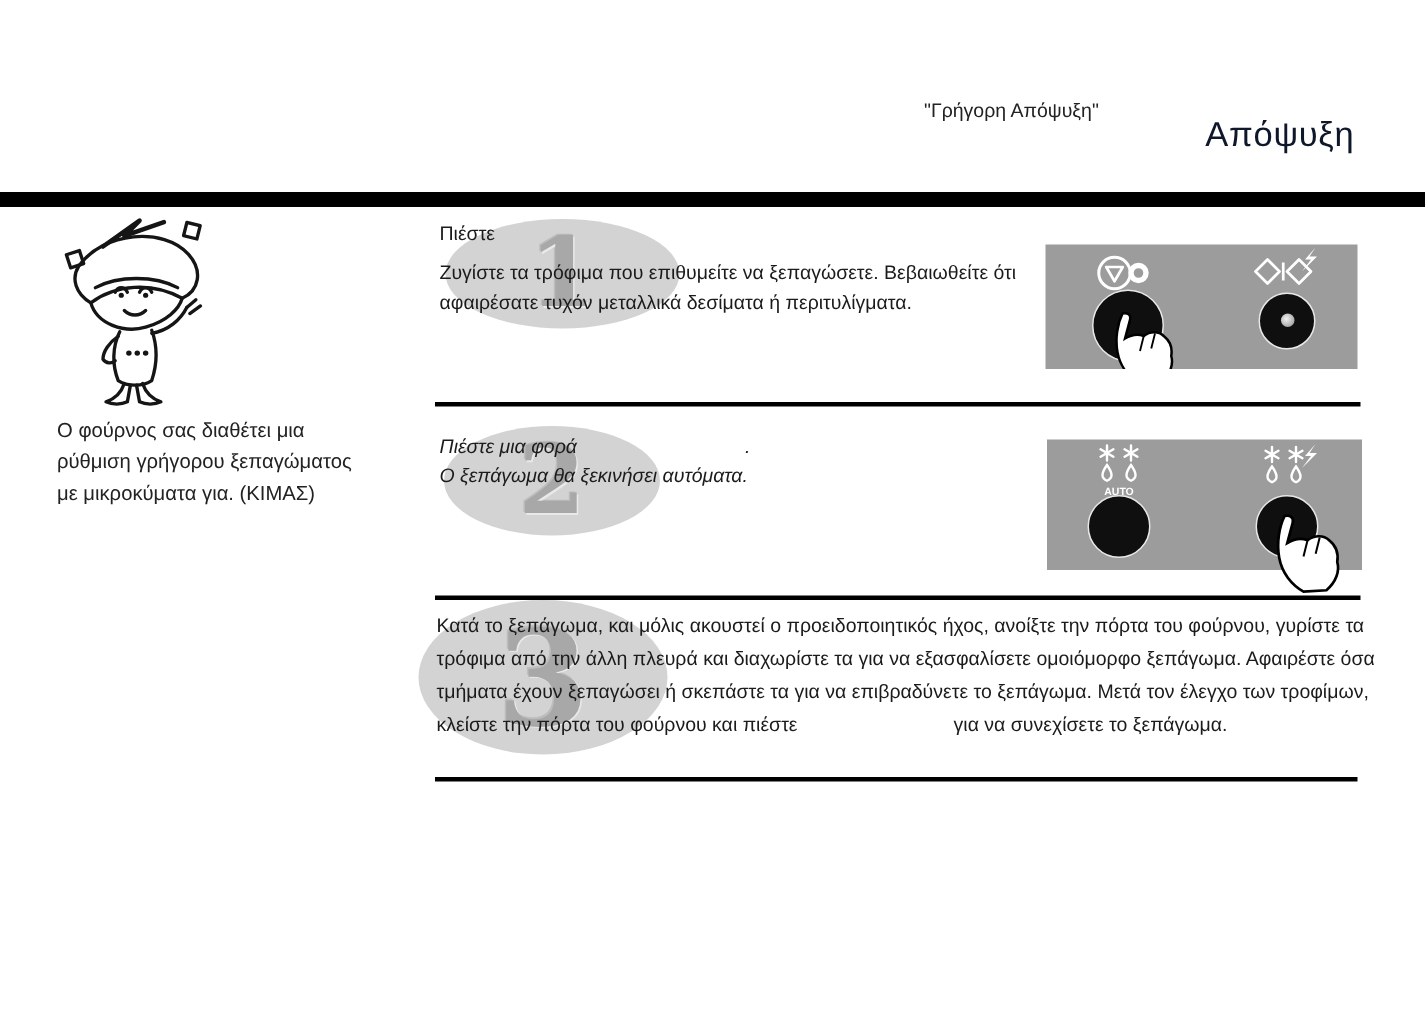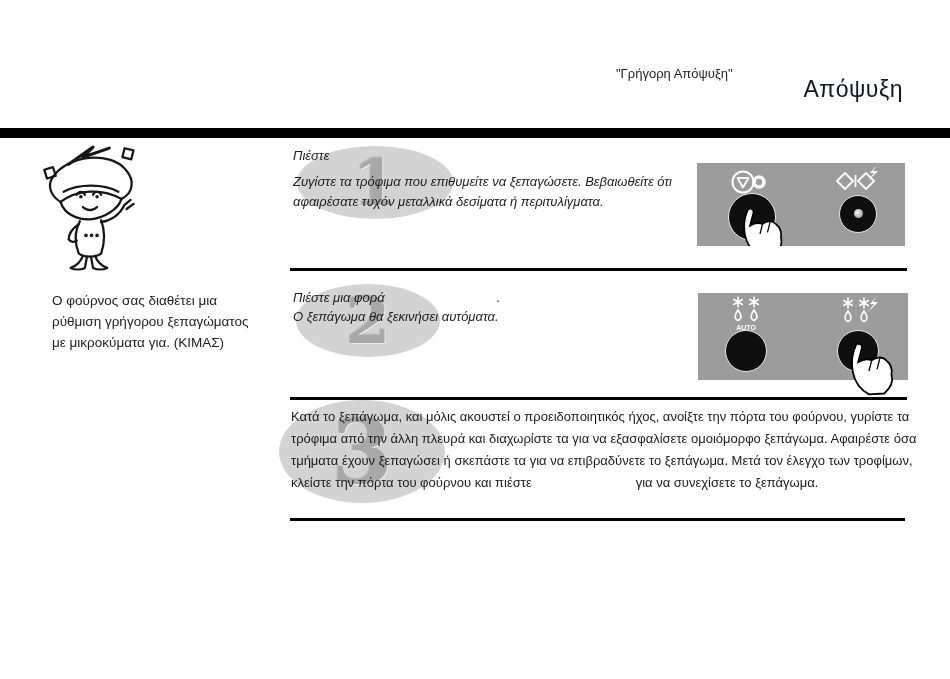--- a/index.html
+++ b/index.html
@@ -6,35 +6,35 @@
   .page{
     position:relative;width:950px;height:679px;background:#ffffff;overflow:hidden;
     font-family:"Liberation Sans","DejaVu Sans",sans-serif;color:#1a1a1a;
   }
   
   .subtitle{position:absolute;top:66px;left:616px;font-size:13px;color:#222;}
   .title{position:absolute;top:76px;right:47px;font-size:23px;letter-spacing:.5px;color:#0f172a;}
   .black-bar{position:absolute;top:128px;left:0;width:950px;height:10px;background:#000;}
   
   .mascot{position:absolute;left:30px;top:142px;}
-  .note{position:absolute;left:38px;top:276px;width:212px;font-size:13.5px;line-height:21px;margin:14px;color:#222;}
+  .note{position:absolute;left:38px;top:276px;width:212px;font-size:13.5px;line-height:21px;margin:0;color:#222;}
   
   .sep{position:absolute;left:290px;width:617px;height:3px;background:#000;}
   .sep1{top:268px;} .sep2{top:397px;} .sep3{top:518px;width:615px;}
   
   .badge{position:absolute;border-radius:50%;background:#d3d3d3;display:flex;align-items:center;justify-content:center;
          font-family:"DejaVu Serif",serif;font-weight:bold;color:#a8a8a8;z-index:0;
          text-shadow:1px 1px 0 #e9e9e9,-1px -1px 0 #bdbdbd;}
   .badge1{left:297px;top:146px;width:156px;height:73px;font-size:64px;}
   .badge2{left:296px;top:284px;width:144px;height:73px;font-size:64px;}
   .badge3{left:279px;top:400px;width:166px;height:103px;font-size:88px;}
   
   .step-text{position:absolute;z-index:1;font-size:13px;color:#1b1b1b;}
   .step-text p{margin:0;}
-  .step1-text{left:293px;top:146px;width:396px;line-height:20px;font-style:italic;}
+  .step1-text{left:293px;top:146px;width:396px;line-height:20px;}
   .step1-text .intro{margin-bottom:6px;}
   .step2-text{left:293px;top:288px;width:420px;line-height:19px;font-style:italic;}
   .step3-text{left:291px;top:406px;width:648px;line-height:22px;}
   .gap2{display:inline-block;width:112px;}
   .gap3{display:inline-block;width:104px;}
   
   .panel{position:absolute;background:#9c9c9c;z-index:1;}
   .panel1{left:697px;top:163px;width:208px;height:83px;overflow:hidden;}
   .panel2{left:698px;top:293px;width:210px;height:87px;}
   .btn{position:absolute;border-radius:50%;background:#0f0f0f;border:1px solid #e8e8e8;box-sizing:border-box;}

